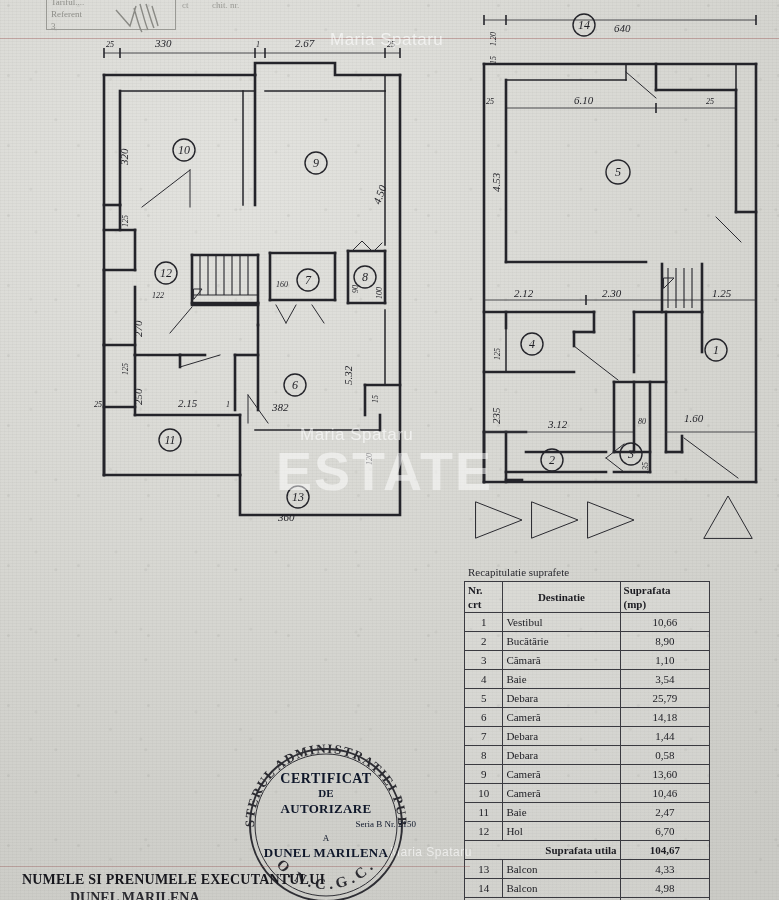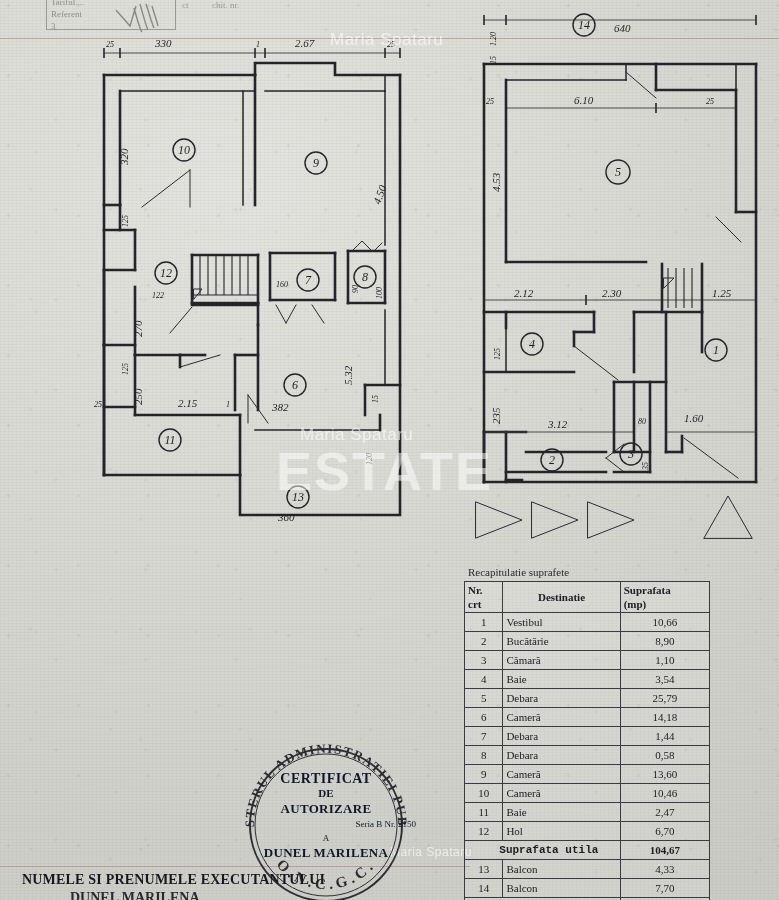--- a/index.html
+++ b/index.html
@@ -95,21 +95,21 @@
   }
   table.recap td,table.recap th{
     border:1px solid #3a3a40;
     font-size:11px;color:#1c1c22;padding:1px 3px;height:16px;line-height:14px;
   }
   table.recap th{font-weight:700;text-align:left;font-size:11px;}
   .c-nr{width:34px;text-align:center;}
   .c-dest{width:120px;text-align:left;padding-left:16px;}
   .c-sup{width:88px;text-align:center;}
   .sum td{font-weight:700;}
-  .sum .lbl{text-align:center;padding-left:16px;font-family:Liberation Mono, monospace;}
+  .sum .lbl{text-align:right;padding-left:16px;}
 
   
   .seal{
     position:absolute;left:236px;top:735px;width:180px;height:180px;
     pointer-events:none;
   }
   .seal-in{
     position:absolute;left:0;top:0;width:100%;height:100%;
     color:#2e2e34;
   }
@@ -476,21 +476,21 @@
           <td class="c-sup">104,67</td>
         </tr>
         <tr>
           <td class="c-nr">13</td>
           <td class="c-dest">Balcon</td>
           <td class="c-sup">4,33</td>
         </tr>
         <tr>
           <td class="c-nr">14</td>
           <td class="c-dest">Balcon</td>
-          <td class="c-sup">7,70</td>
+          <td class="c-sup">4,98</td>
         </tr>
         <tr class="sum">
           <td class="lbl" colspan="2">Suprafata totala</td>
           <td class="c-sup">113,70</td>
         </tr>
       </tbody>
   </table>
 </div>
 
 <div class="seal">

